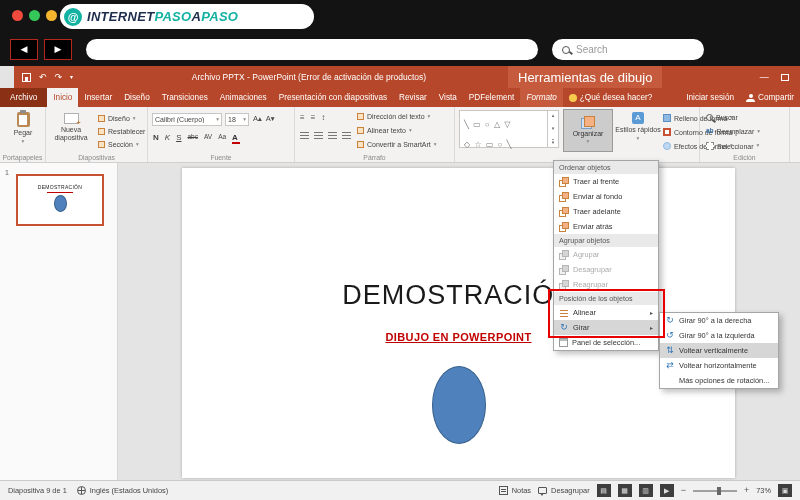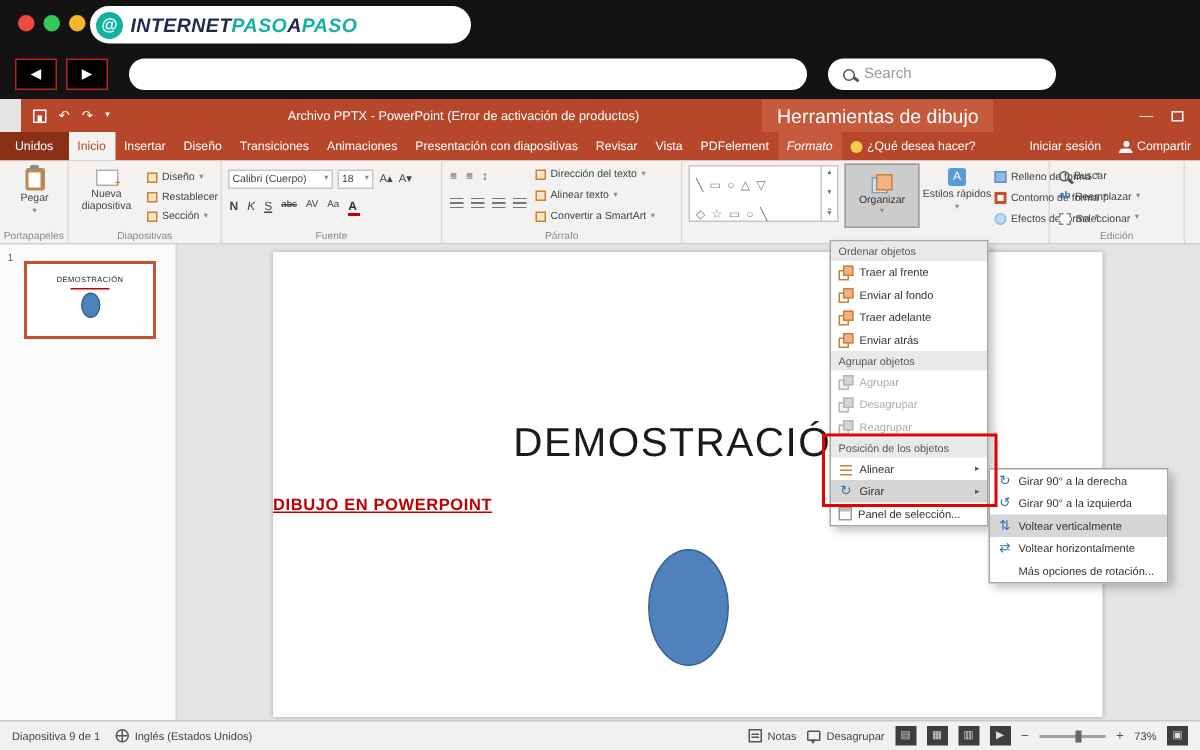--- a/index.html
+++ b/index.html
@@ -140,21 +140,21 @@
   
   .thumb-panel{position:absolute;left:0;top:163px;width:118px;bottom:20px;background:#FAFAFA;border-right:1px solid #D6D6D6;}
   .slide-num{position:absolute;left:5px;top:6px;font-size:7px;color:#666;}
   .thumb{position:absolute;left:16px;top:11px;width:88px;height:52px;background:#fff;border:2px solid #C75133;cursor:pointer;}
   .t-title{margin-top:8px;font-size:5px;text-align:center;color:#222;letter-spacing:.3px;}
   .t-line{width:26px;height:1px;background:#C00000;margin:2px auto 0;}
   .t-ellipse{width:13px;height:17px;border-radius:50%;background:#4F81BD;border:1px solid #38618C;margin:2px auto 0;}
   .canvas{position:absolute;left:118px;top:163px;right:0;bottom:20px;background:#E4E4E4;}
   .slide{position:absolute;left:64px;top:5px;width:553px;height:310px;background:#fff;box-shadow:0 0 3px rgba(0,0,0,.25);}
   .s-title{position:absolute;top:112px;left:0;width:100%;text-align:center;font-size:27px;color:#1A1A1A;letter-spacing:1px;}
-  .s-sub{position:absolute;top:163px;left:0;width:100%;font-size:11px;font-weight:bold;color:#C00000;text-decoration:underline;letter-spacing:.4px;}
+  .s-sub{position:absolute;top:163px;left:0;width:100%;text-align:center;font-size:11px;font-weight:bold;color:#C00000;text-decoration:underline;letter-spacing:.4px;}
   .s-ellipse{position:absolute;left:calc(50% - 27px);top:198px;width:54px;height:78px;border-radius:50%;background:#4F81BD;border:1px solid #38618C;cursor:pointer;}
 
   
   .status{position:absolute;left:0;bottom:0;width:100%;height:20px;background:#F1F1F1;border-top:1px solid #C9C9C9;display:flex;align-items:center;font-size:7.4px;color:#444;padding:0 8px;gap:10px;white-space:nowrap;}
   .sb-item{display:flex;align-items:center;gap:4px;cursor:pointer;}
   .sb-right{margin-left:auto;display:flex;align-items:center;gap:7px;}
   .sbox{width:14px;height:13px;background:#3E3E3E;color:#DDD;font-size:7px;display:flex;align-items:center;justify-content:center;cursor:pointer;}
   .globe{width:9px;height:9px;border:1px solid #555;border-radius:50%;position:relative;display:inline-block;}
   .globe::before{content:"";position:absolute;left:0;top:3.2px;width:7px;height:1px;background:#555;}
   .globe::after{content:"";position:absolute;left:3.2px;top:0;width:1px;height:7px;background:#555;}
@@ -203,21 +203,21 @@
     <div class="ppt-title-text">Archivo PPTX - PowerPoint (Error de activación de productos)</div>
     <div class="drawing-tools">Herramientas de dibujo</div>
     <div class="win-controls">
       <span class="gi gi-min"></span>
       <span class="win-restore"></span>
       <span class="gi gi-close"></span>
     </div>
   </div>
 
   <div class="ppt-tabs">
-    <div class="tab file">Unidos</div>
+    <div class="tab file">Archivo</div>
     <div class="tab active">Inicio</div>
     <div class="tab">Insertar</div>
     <div class="tab">Diseño</div>
     <div class="tab">Transiciones</div>
     <div class="tab">Animaciones</div>
     <div class="tab">Presentación con diapositivas</div>
     <div class="tab">Revisar</div>
     <div class="tab">Vista</div>
     <div class="tab">PDFelement</div>
     <div class="tab format">Formato</div>

